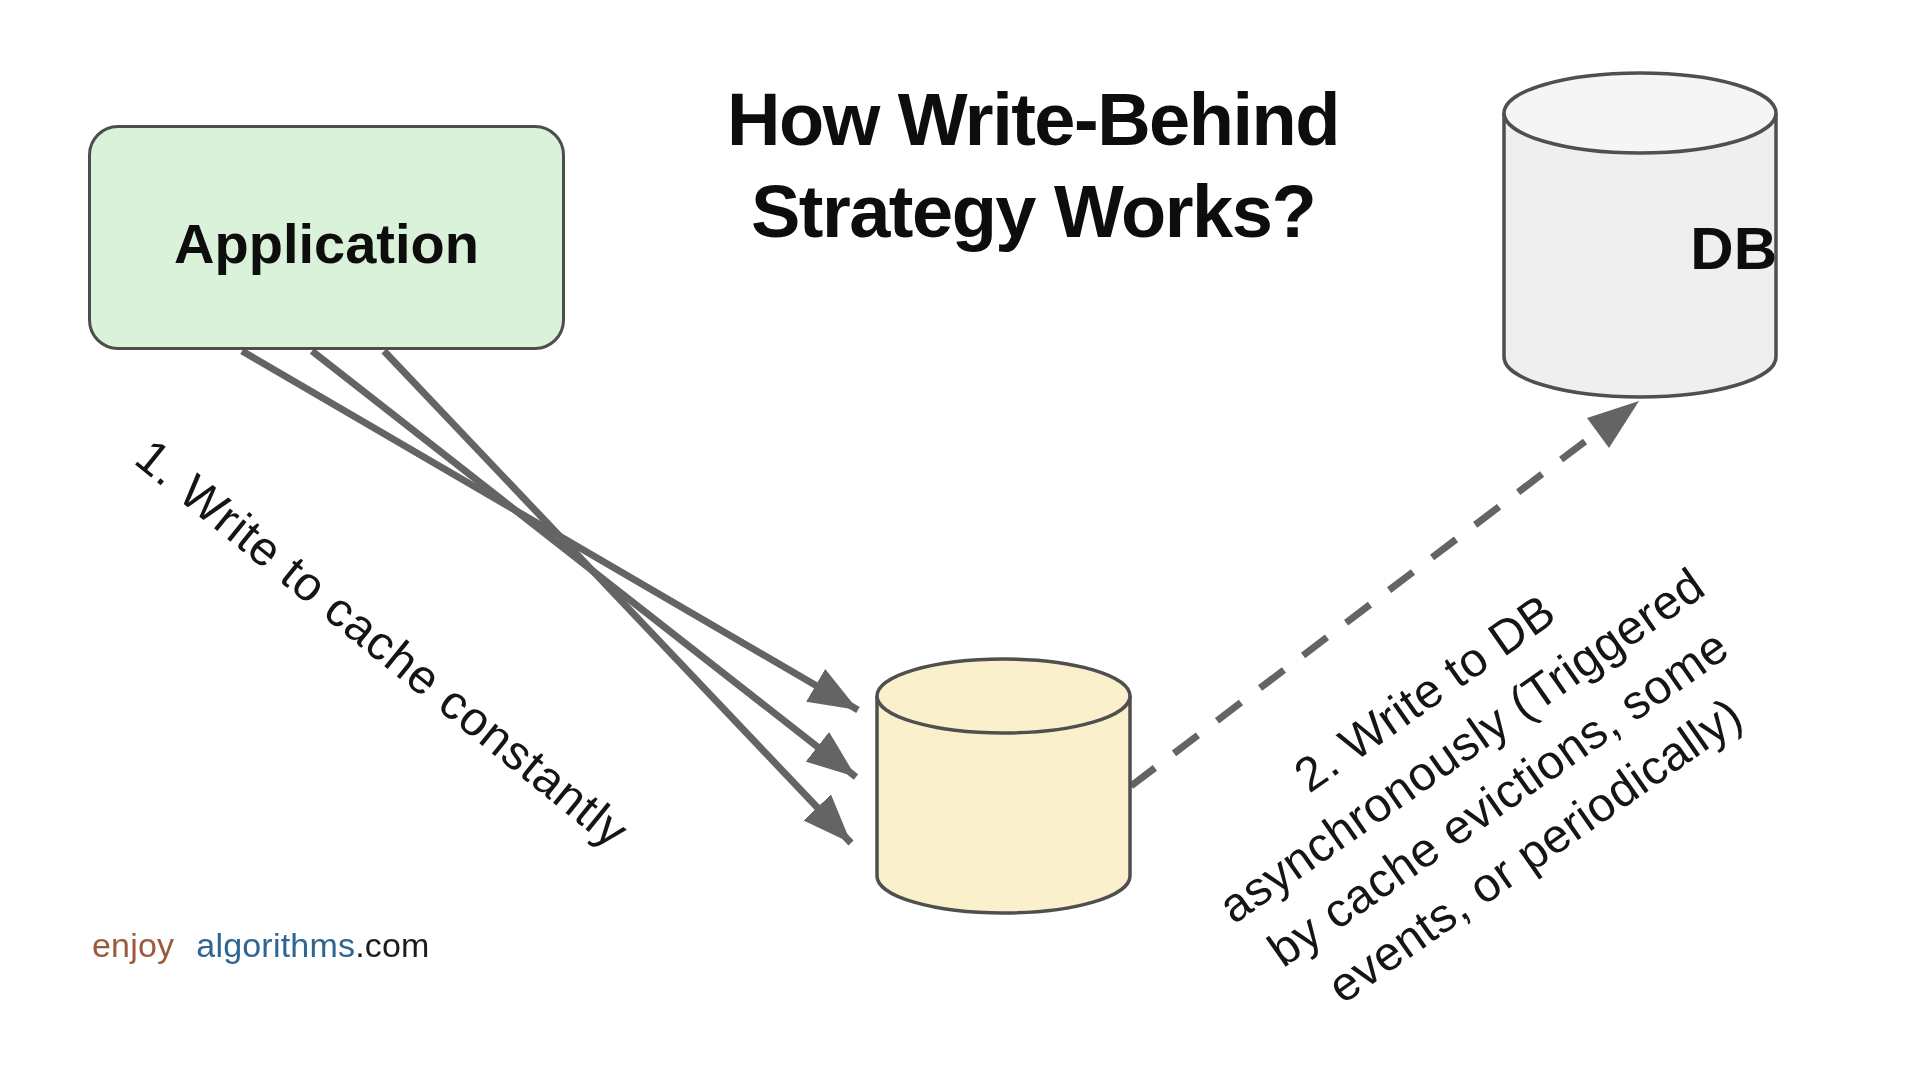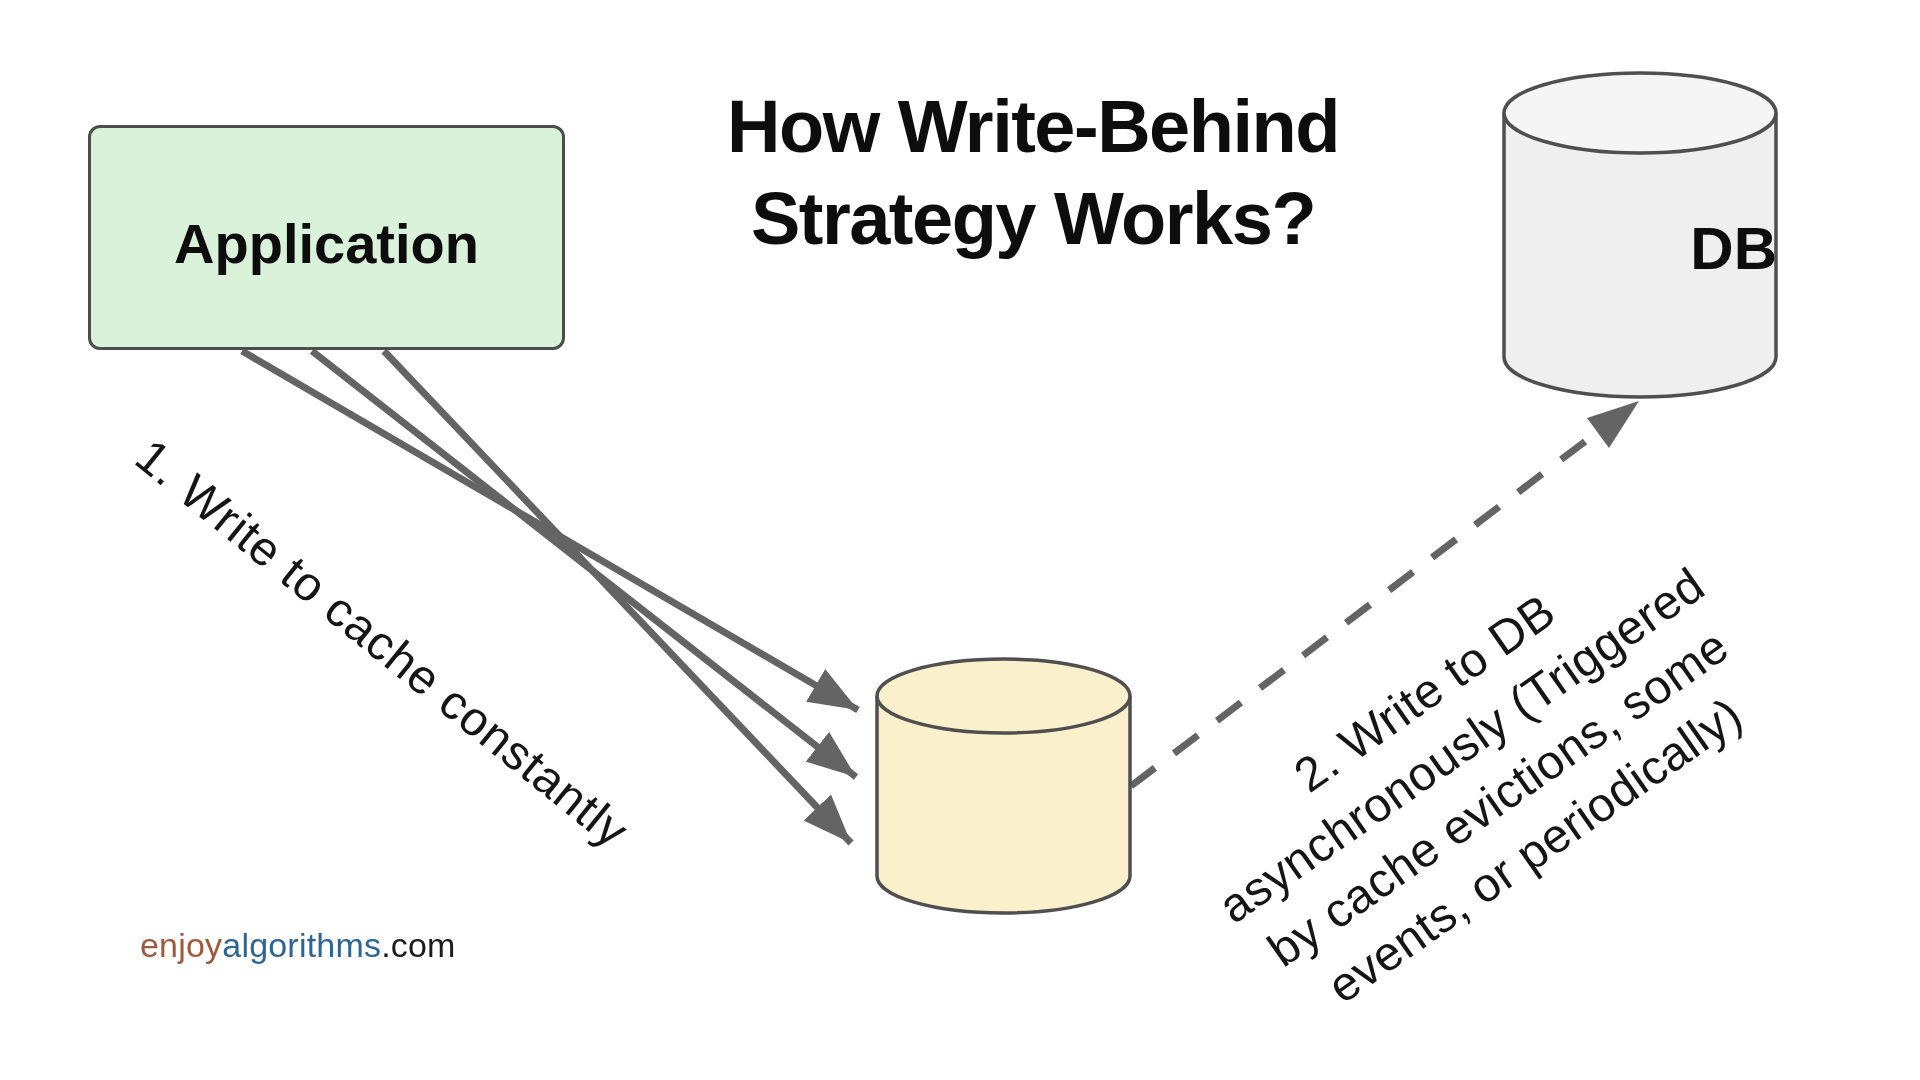--- a/index.html
+++ b/index.html
@@ -2,46 +2,46 @@
 <html><head>
 <meta charset="utf-8">
 <style>
   html,body{margin:0;padding:0;background:#ffffff;}
   .canvas{
     position:relative;width:1920px;height:1080px;background:#ffffff;
     font-family:"Liberation Sans", sans-serif;overflow:hidden;
   }
   .edges{position:absolute;left:0;top:0;}
   .title{
-    position:absolute;left:1033px;top:81px;transform:translateX(-50%);
+    position:absolute;left:1033px;top:74px;transform:translateX(-50%);
     font-size:74px;font-weight:bold;line-height:92px;letter-spacing:-1.5px;
     text-align:center;white-space:pre-line;color:#0d0d0d;
   }
   .app-box{
     position:absolute;left:88px;top:125px;width:477px;height:225px;
-    background:#d9f2d9;border:3px solid #4d4d4d;border-radius:12px;
+    background:#d9f2d9;border:3px solid #4d4d4d;border-radius:30px;
     display:flex;align-items:center;justify-content:center;box-sizing:border-box;
   }
   .app-label{font-size:56px;font-weight:bold;color:#0d0d0d;padding-top:12px;}
   .cyl{position:absolute;}
   .cyl-label{position:absolute;text-align:right;font-weight:bold;color:#0d0d0d;}
   .cache-label{left:875px;top:772px;width:257px;font-size:66px;}
   .db-label{left:1502px;top:214px;width:275px;font-size:60px;}
   .edge-label-1{
     position:absolute;left:160px;top:428px;font-size:48px;color:#151515;
     transform:rotate(39deg);transform-origin:0 0;white-space:nowrap;letter-spacing:1px;
   }
   .edge-label-2{
     position:absolute;left:1160px;top:644px;width:640px;
     font-size:48px;line-height:64px;color:#151515;
     transform:rotate(-35deg);text-align:center;white-space:pre-line;letter-spacing:0.5px;
   }
   .watermark{position:absolute;left:92px;top:926px;font-size:34px;letter-spacing:0.2px;}
-  .wm-enjoy{color:#9c5a3c;margin-left:48px;}
-  .wm-algorithms{color:#2e6593;}
+  .wm-enjoy{color:#9c5a3c;}
+  .wm-algorithms{color:#2e6593;margin-left:22px;}
   .wm-domain{color:#1c1c1c;}
 </style>
 </head>
 <body>
 
 <div class="canvas">
 
   <svg class="edges" width="1920" height="1080" viewBox="0 0 1920 1080">
     <defs>
       <marker id="ah" viewBox="0 0 7 5.4" markerWidth="7" markerHeight="5.4" refX="7" refY="2.7" orient="auto" markerUnits="strokeWidth">

